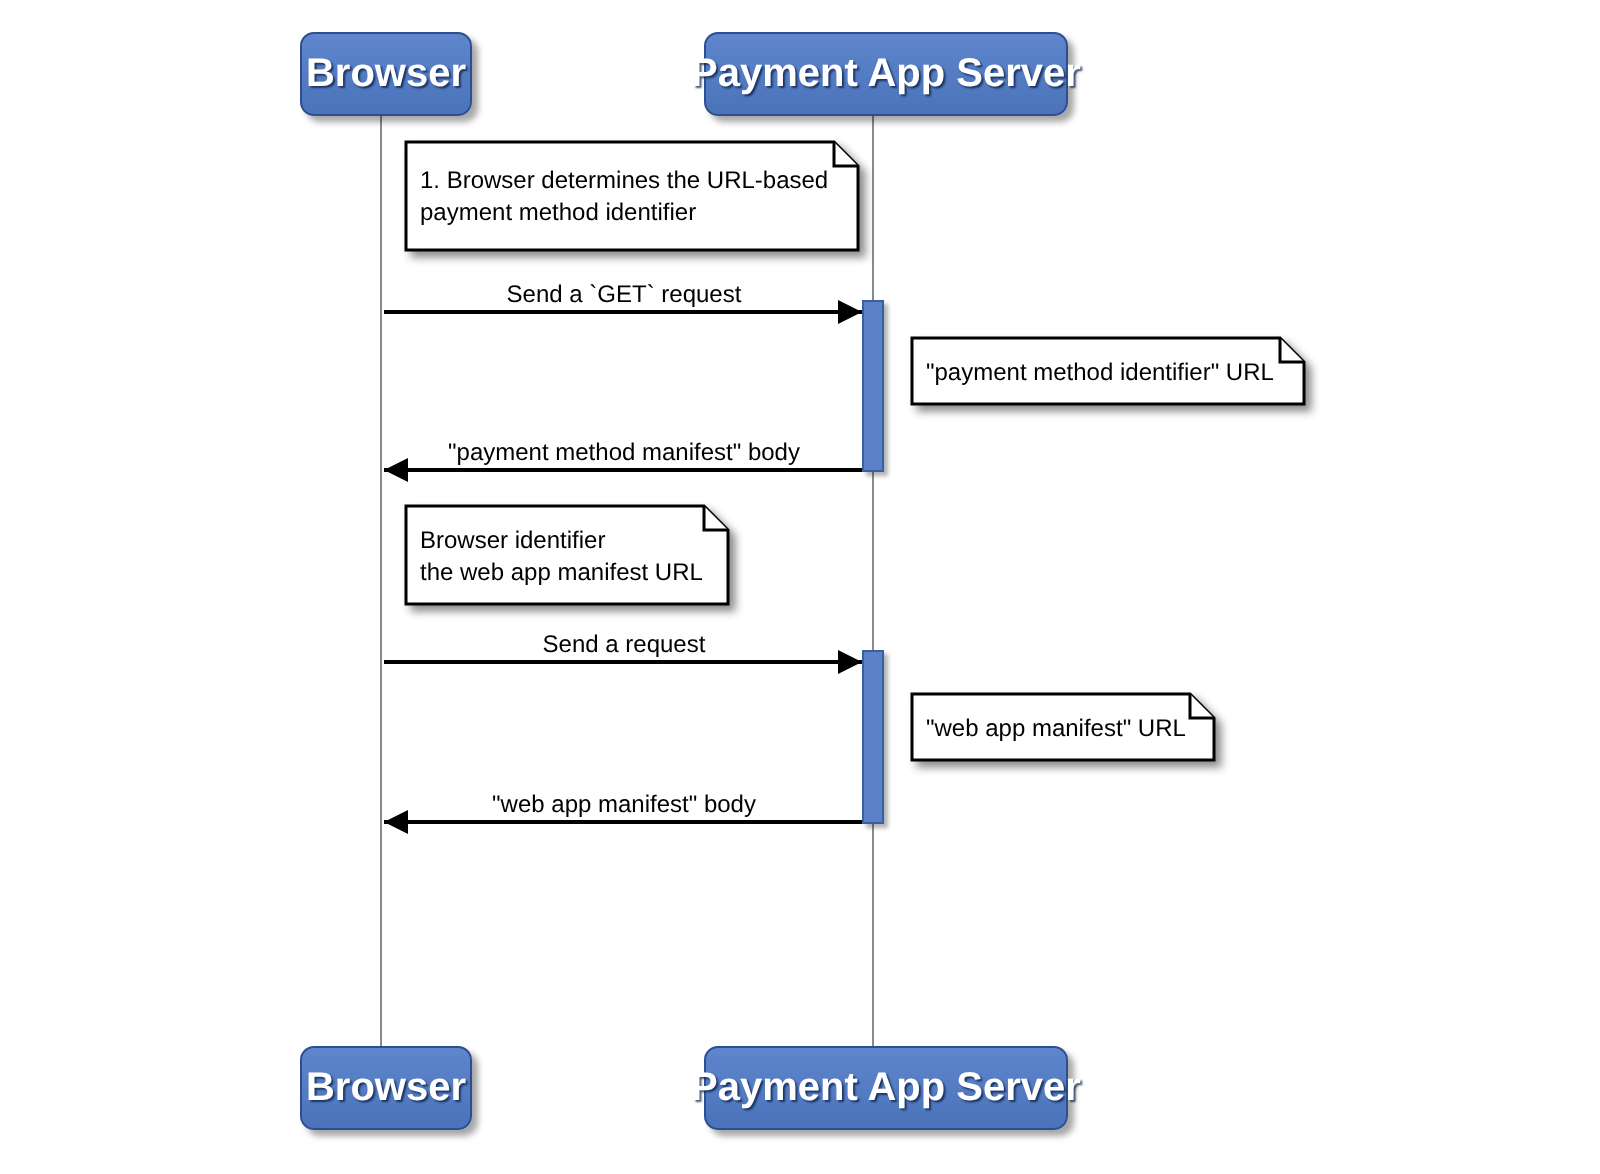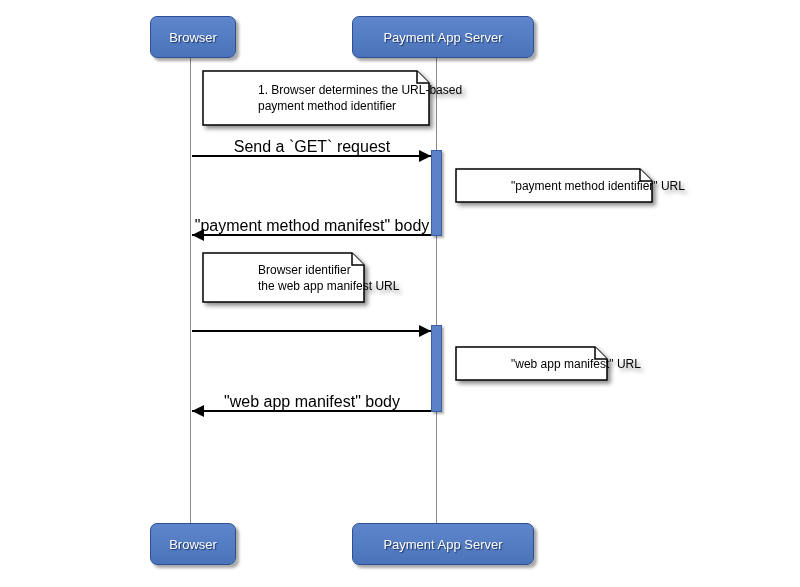--- a/index.html
+++ b/index.html
@@ -24,31 +24,31 @@
     position: absolute;
     width: 84px; height: 40px;
     background: linear-gradient(180deg, var(--actor-fill-light, #5f86cc), var(--actor-fill, #4a73ba));
     border: 1px solid var(--actor-border, #2d4f92);
     border-radius: 7px;
     box-shadow: 3px 3px 3px rgba(0,0,0,0.35);
     display: flex; align-items: center; justify-content: center;
   }
   .actor-box .actor-label {
     color: #ffffff;
-    font-weight: normal;
-    font-size: 13px;
+    font-weight: bold;
+    font-size: 20px;
     text-shadow: 1px 1px 1px rgba(10,30,70,0.75);
     white-space: nowrap;
   }
 
   
   .msg-label {
     position: absolute;
     height: 16px; line-height: 16px;
-    font-size: 16px; color: #000;
+    font-size: 12px; color: #000;
     text-align: center;
     white-space: nowrap;
   }
   .msg-line {
     position: absolute;
     height: 2px;
     background: #000;
   }
   .arrowhead {
     position: absolute;
@@ -67,21 +67,20 @@
     border: 1px solid var(--activation-border, #3a5fa0);
     box-shadow: 2px 2px 2px rgba(0,0,0,0.3);
     box-sizing: border-box;
   }
 
   
   .note {
     position: absolute;
     display: flex; align-items: center;
     filter: drop-shadow(3px 3px 2px rgba(0,0,0,0.45));
-    padding-left: 48px;
   }
   .note-bg { position: absolute; left: 0; top: 0; }
   .note-bg path { fill: #ffffff; stroke: #000000; stroke-width: 1.5; }
   .note-text {
     position: relative;
     padding: 0 8px;
     font-size: 12px; line-height: 16px;
     color: #000;
     white-space: pre-line;
   }
@@ -95,20 +94,21 @@
   <div class="lifeline" style="left:436px"></div>
 
   <div class="msg-label" style="left:192px; top:139px; width:240px">Send a `GET` request</div>
   <div class="msg-line" style="left:192px; top:155px; width:239px"></div>
   <div class="arrowhead right" style="left:419px; top:150px"></div>
 
   <div class="msg-label" style="left:192px; top:218px; width:240px">"payment method manifest" body</div>
   <div class="msg-line" style="left:192px; top:234px; width:239px"></div>
   <div class="arrowhead left" style="left:192px; top:229px"></div>
 
+  <div class="msg-label" style="left:192px; top:314px; width:240px">Send a request</div>
   <div class="msg-line" style="left:192px; top:330px; width:239px"></div>
   <div class="arrowhead right" style="left:419px; top:325px"></div>
 
   <div class="msg-label" style="left:192px; top:394px; width:240px">"web app manifest" body</div>
   <div class="msg-line" style="left:192px; top:410px; width:239px"></div>
   <div class="arrowhead left" style="left:192px; top:405px"></div>
 
   <div class="activation" style="left:431px; top:150px; height:86px"></div>
   <div class="activation" style="left:431px; top:325px; height:87px"></div>
 

